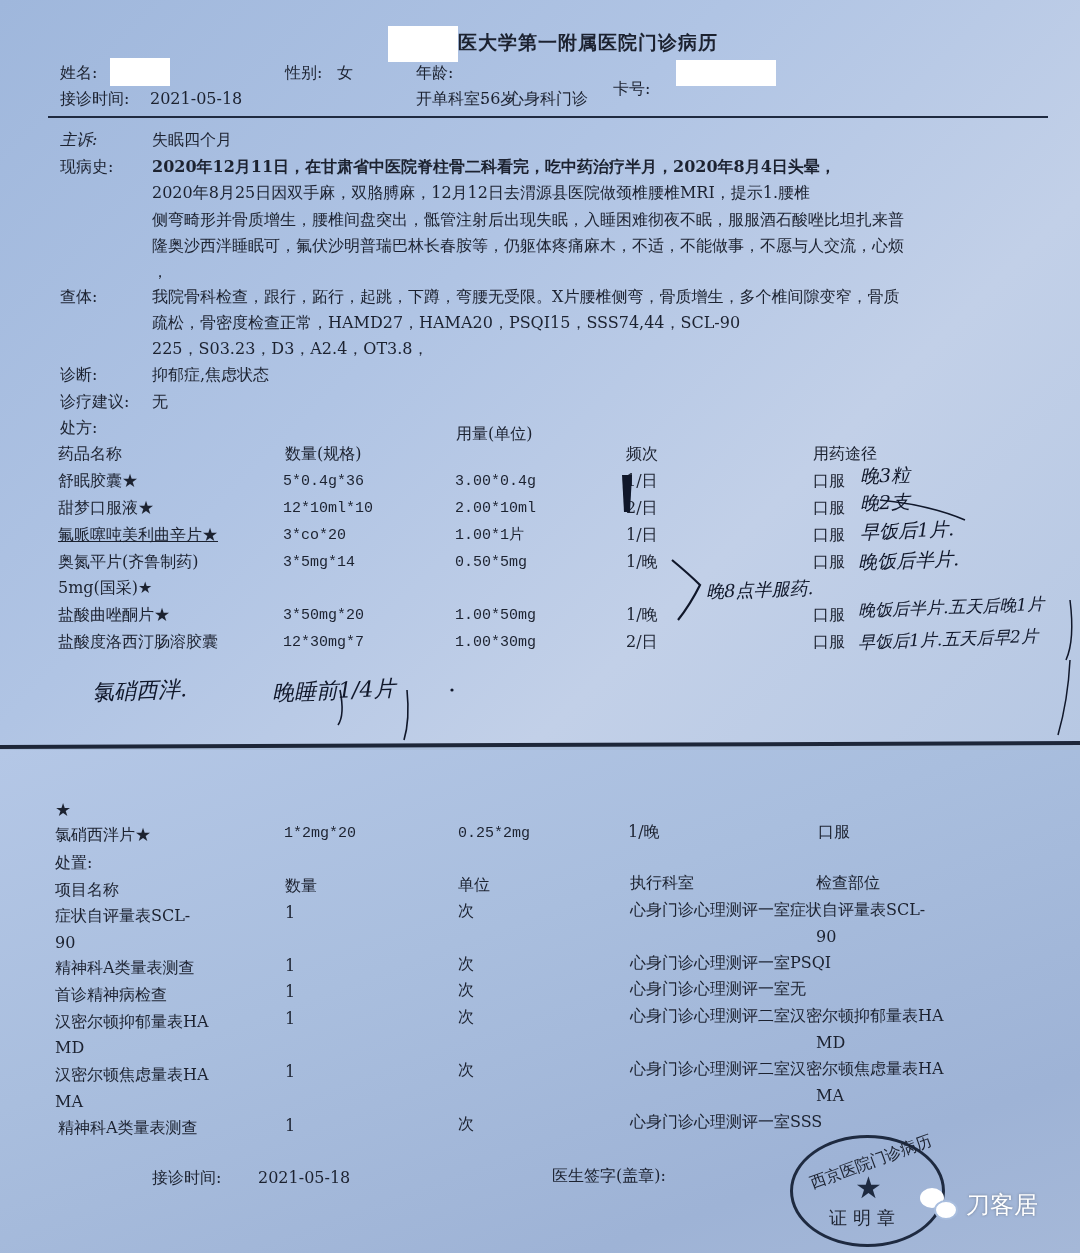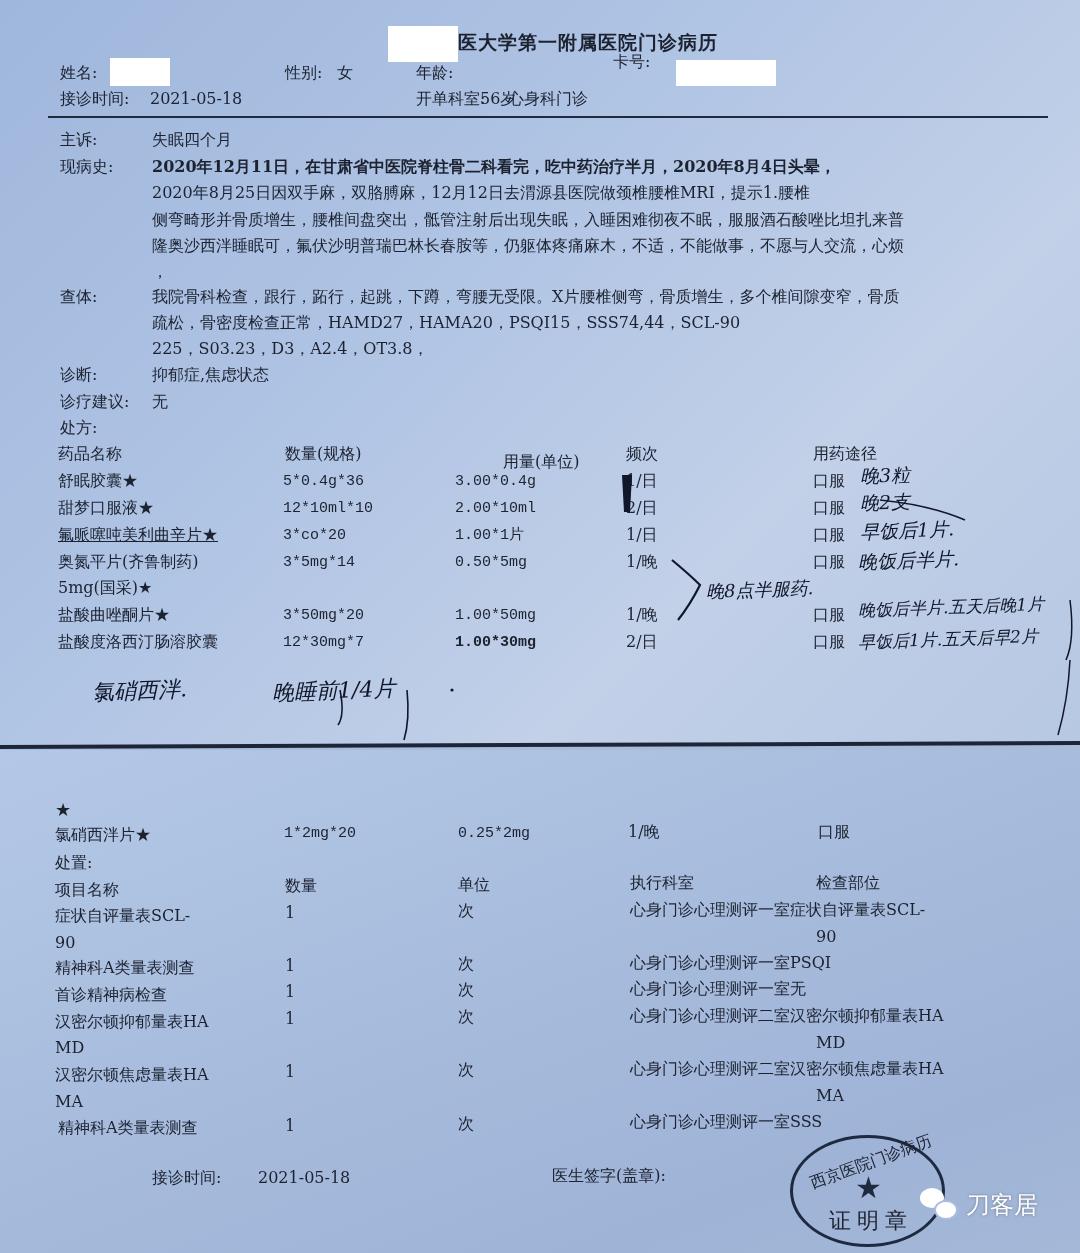--- a/index.html
+++ b/index.html
@@ -30,21 +30,21 @@
   .hand {
     position: absolute; font-family: "DejaVu Serif", serif; font-style: italic;
     color: #10172a; font-size: 19px; white-space: nowrap; transform: rotate(-2deg);
   }
   .stamp {
     position: absolute; left: 790px; top: 1135px; width: 155px; height: 112px;
     border: 3px solid #1e2a40; border-radius: 50%;
   }
   .stamp-arc { position: absolute; left: 8px; top: 14px; width: 140px; font-size: 16px; text-align: center; transform: rotate(-20deg); }
   .stamp-star { position: absolute; left: 62px; top: 32px; font-size: 30px; color: #1e2a40; }
-  .stamp-bottom { position: absolute; left: 36px; top: 68px; font-size: 22px; letter-spacing: 6px; }
+  .stamp-bottom { position: absolute; left: 36px; top: 68px; font-size: 18px; letter-spacing: 6px; }
   .wm { position: absolute; left: 920px; top: 1188px; display: flex; align-items: center; gap: 6px; }
   .wm-icon { width: 40px; height: 34px; position: relative; }
   .bub { position: absolute; background: #fff; border-radius: 50%; }
   .wm-text { font-family: "DejaVu Sans", sans-serif; font-size: 24px; color: #ffffff; text-shadow: 0 0 3px rgba(0,0,0,0.35); }
   svg.strokes { position: absolute; left: 0; top: 0; }
 </style>
 </head>
 <body>
 
 <div class="sheet-top"></div>
@@ -53,30 +53,30 @@
 
 <div class="redact" style="left:388px;top:26px;width:70px;height:36px;"></div>
 <div class="t title" style="left:458px;top:32px;">医大学第一附属医院门诊病历</div>
 
 <div class="t" style="left:60px;top:63px;">姓名:</div>
 <div class="redact" style="left:110px;top:58px;width:60px;height:28px;"></div>
 <div class="t" style="left:285px;top:63px;">性别:</div>
 <div class="t" style="left:337px;top:63px;">女</div>
 <div class="t" style="left:416px;top:63px;">年龄:</div>
 <div class="t" style="left:480px;top:63px;margin-top:26px;">56岁</div>
-<div class="t" style="left:613px;top:52px;text-align:right;">卡号:</div>
+<div class="t" style="left:613px;top:79px;text-align:right;">卡号:</div>
 <div class="redact" style="left:676px;top:60px;width:100px;height:26px;"></div>
 
 <div class="t" style="left:60px;top:89px;">接诊时间:</div>
 <div class="t" style="left:150px;top:89px;">2021-05-18</div>
 <div class="t" style="left:416px;top:89px;">开单科室:</div>
 <div class="t" style="left:508px;top:89px;">心身科门诊</div>
 <div class="rule"></div>
 
-<div class="t" style="left:60px;top:130px;">主诉:</div>
+<div class="t" style="left:60px;top:130px;font-style:italic;">主诉:</div>
 <div class="t" style="left:152px;top:130px;">失眠四个月</div>
 
 <div class="t" style="left:60px;top:157px;">现病史:</div>
 <div class="t" style="left:152px;top:157px;font-weight:bold;">2020年12月11日，在甘肃省中医院脊柱骨二科看完，吃中药治疗半月，2020年8月4日头晕，</div>
 <div class="t" style="left:152px;top:183px;">2020年8月25日因双手麻，双胳膊麻，12月12日去渭源县医院做颈椎腰椎MRI，提示1.腰椎</div>
 <div class="t" style="left:152px;top:210px;">侧弯畸形并骨质增生，腰椎间盘突出，骶管注射后出现失眠，入睡困难彻夜不眠，服服酒石酸唑比坦扎来普</div>
 <div class="t" style="left:152px;top:236px;text-align:center;">隆奥沙西泮睡眠可，氟伏沙明普瑞巴林长春胺等，仍躯体疼痛麻木，不适，不能做事，不愿与人交流，心烦</div>
 <div class="t" style="left:152px;top:262px;">，</div>
 
 <div class="t" style="left:60px;top:287px;">查体:</div>
@@ -85,21 +85,21 @@
 <div class="t" style="left:152px;top:339px;">225，S03.23，D3，A2.4，OT3.8，</div>
 
 <div class="t" style="left:60px;top:365px;">诊断:</div>
 <div class="t" style="left:152px;top:365px;">抑郁症,焦虑状态</div>
 <div class="t" style="left:60px;top:392px;">诊疗建议:</div>
 <div class="t" style="left:152px;top:392px;">无</div>
 <div class="t" style="left:60px;top:418px;">处方:</div>
 
 <div class="t" style="left:58px;top:444px;">药品名称</div>
 <div class="t" style="left:285px;top:444px;">数量(规格)</div>
-<div class="t" style="left:456px;top:452px;margin-left:47px;">用量(单位)</div>
+<div class="t" style="left:456px;top:424px;">用量(单位)</div>
 <div class="t" style="left:626px;top:444px;">频次</div>
 <div class="t" style="left:813px;top:444px;">用药途径</div>
 
 <div class="t" style="left:58px;top:471px;">舒眠胶囊★</div>
 <div class="t mono" style="left:283px;top:472px;">5*0.4g*36</div>
 <div class="t mono" style="left:455px;top:472px;">3.00*0.4g</div>
 <div class="t" style="left:626px;top:471px;">1/日</div>
 <div class="t" style="left:813px;top:471px;">口服</div>
 <div class="hand" style="left:860px;top:463px;">晚3粒</div>
 
@@ -127,21 +127,21 @@
 
 <div class="t" style="left:58px;top:605px;">盐酸曲唑酮片★</div>
 <div class="t mono" style="left:283px;top:606px;">3*50mg*20</div>
 <div class="t mono" style="left:455px;top:606px;">1.00*50mg</div>
 <div class="t" style="left:626px;top:605px;">1/晚</div>
 <div class="t" style="left:813px;top:605px;">口服</div>
 <div class="hand" style="left:858px;top:596px;font-size:17px;">晚饭后半片.五天后晚1片</div>
 
 <div class="t" style="left:58px;top:632px;">盐酸度洛西汀肠溶胶囊</div>
 <div class="t mono" style="left:283px;top:633px;">12*30mg*7</div>
-<div class="t mono" style="left:455px;top:633px;font-weight:bold;">1.00*30mg</div>
+<div class="t mono" style="left:455px;top:633px;">1.00*30mg</div>
 <div class="t" style="left:626px;top:632px;">2/日</div>
 <div class="t" style="left:813px;top:632px;">口服</div>
 <div class="hand" style="left:858px;top:628px;font-size:17px;">早饭后1片.五天后早2片</div>
 
 <div class="hand" style="left:706px;top:578px;font-size:18px;">晚8点半服药.</div>
 
 <div class="hand" style="left:92px;top:676px;font-size:22px;">氯硝西泮.</div>
 <div class="hand" style="left:272px;top:676px;font-size:22px;">晚睡前1/4片</div>
 
 <svg class="strokes" width="1080" height="760">

